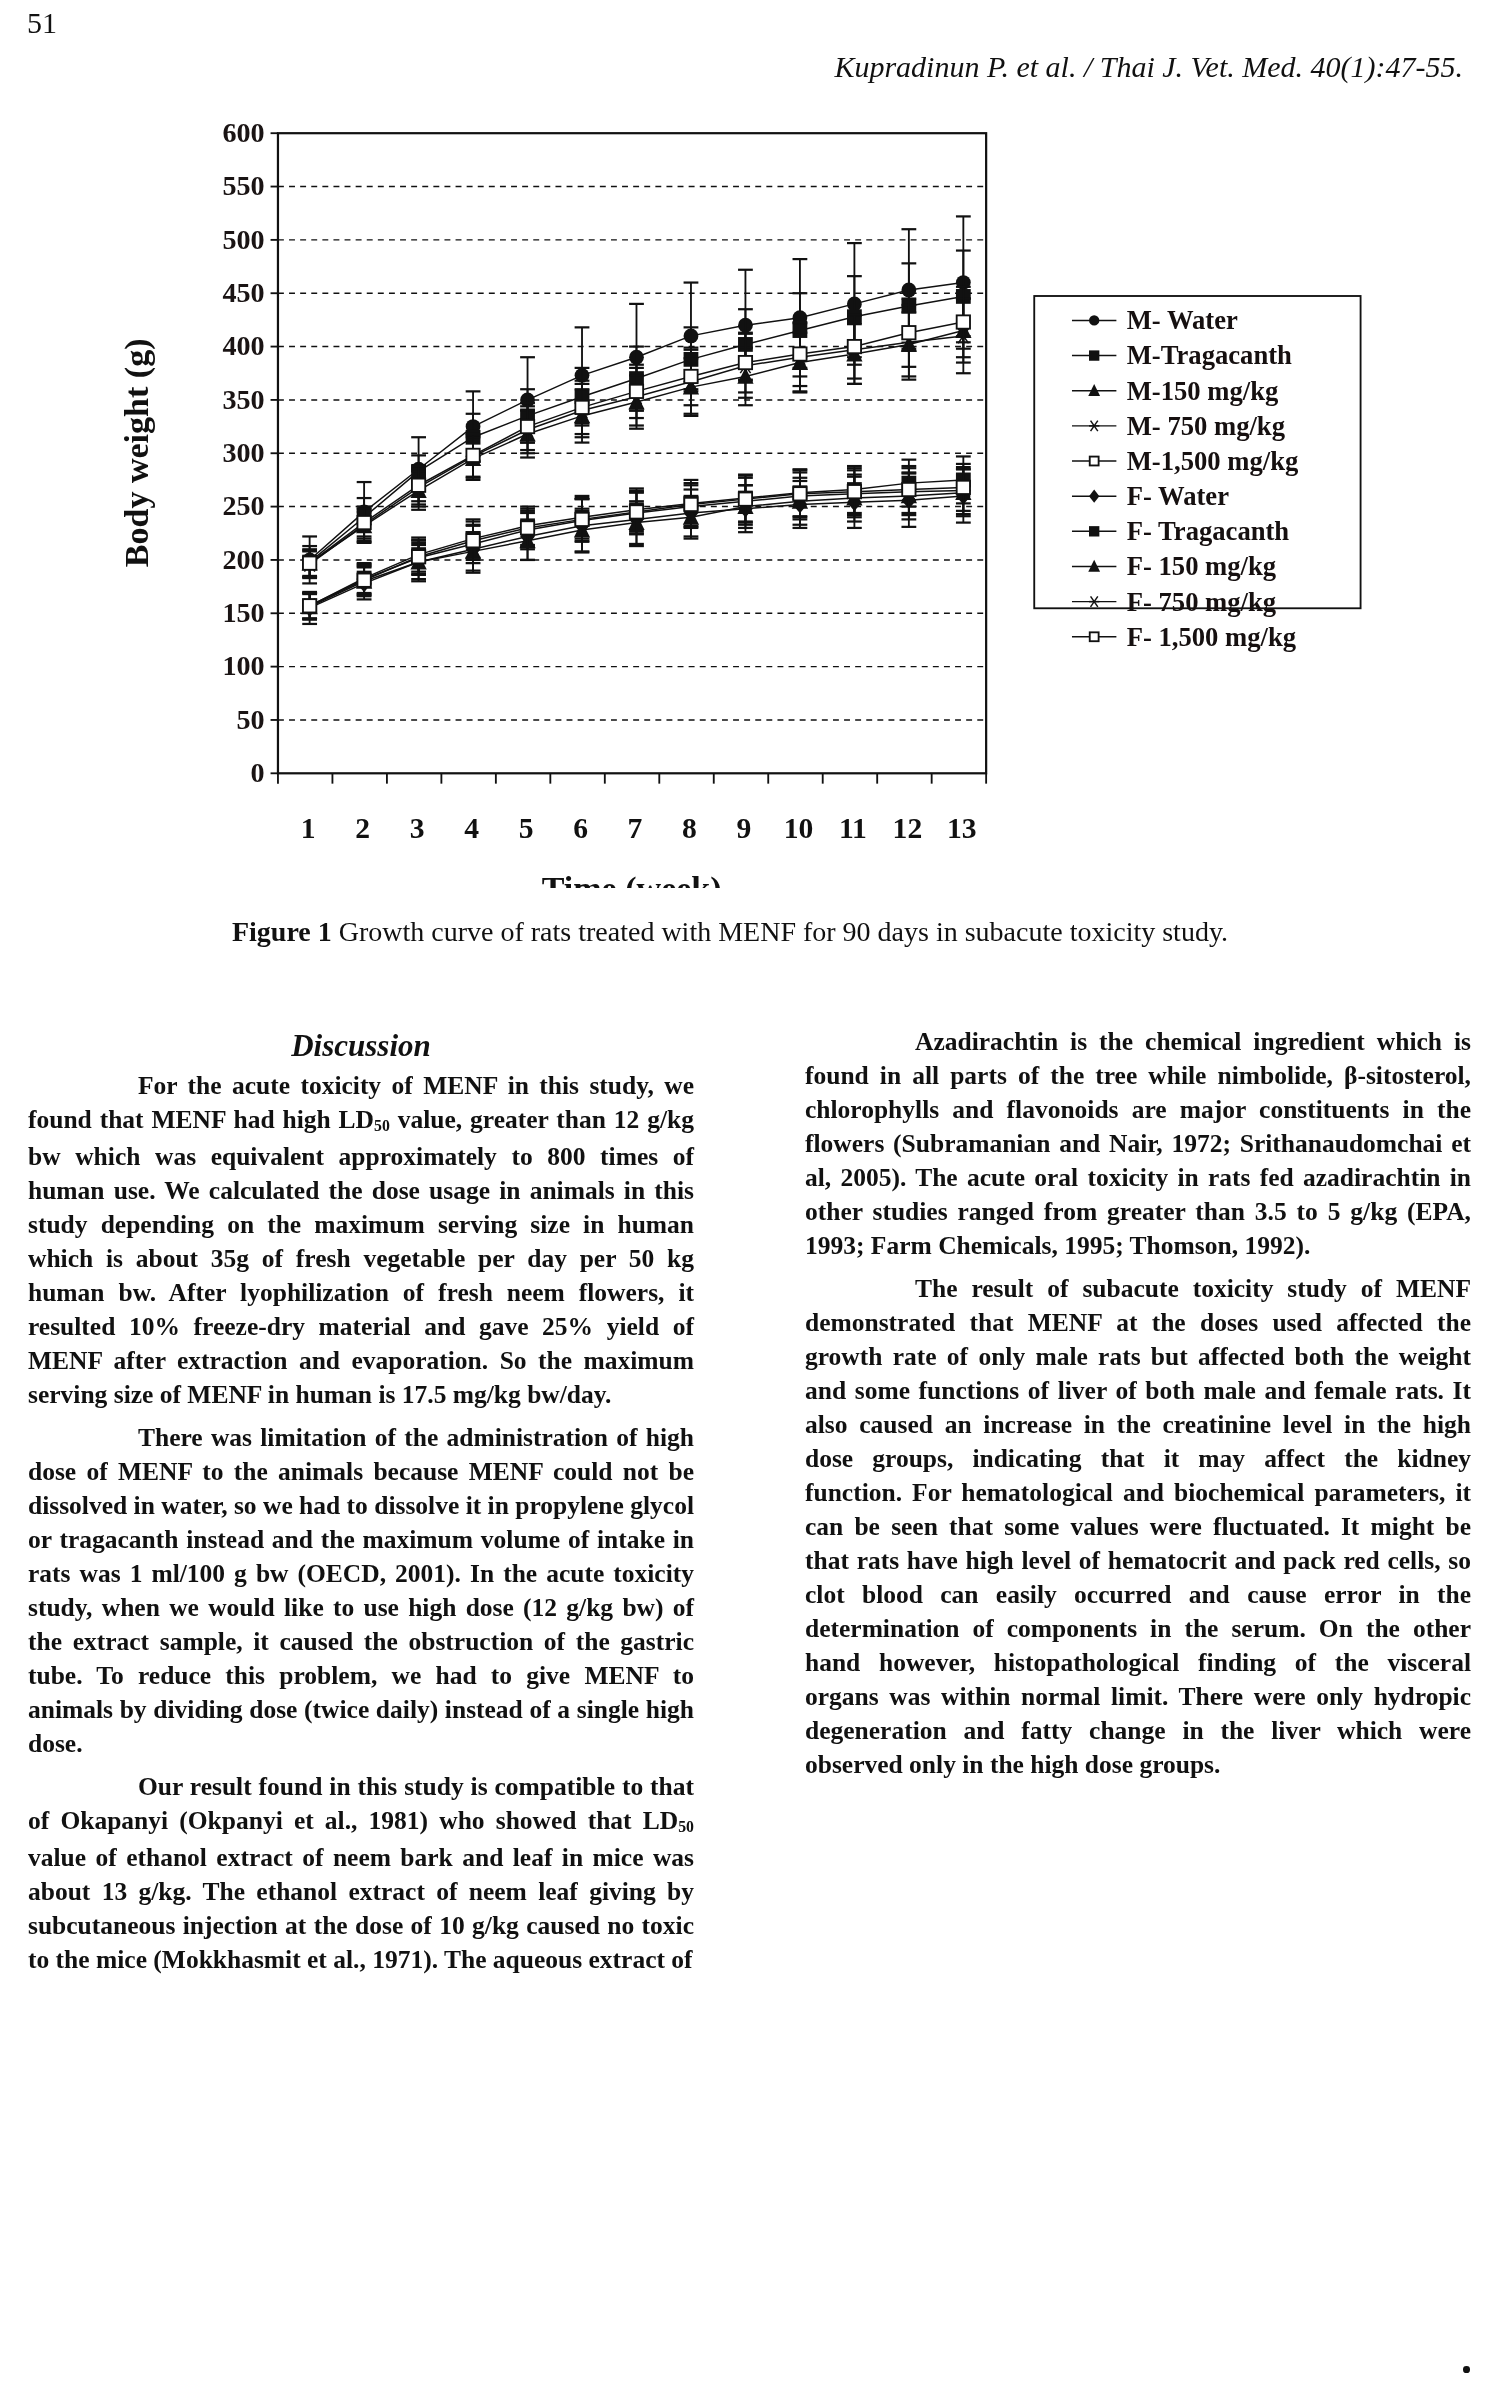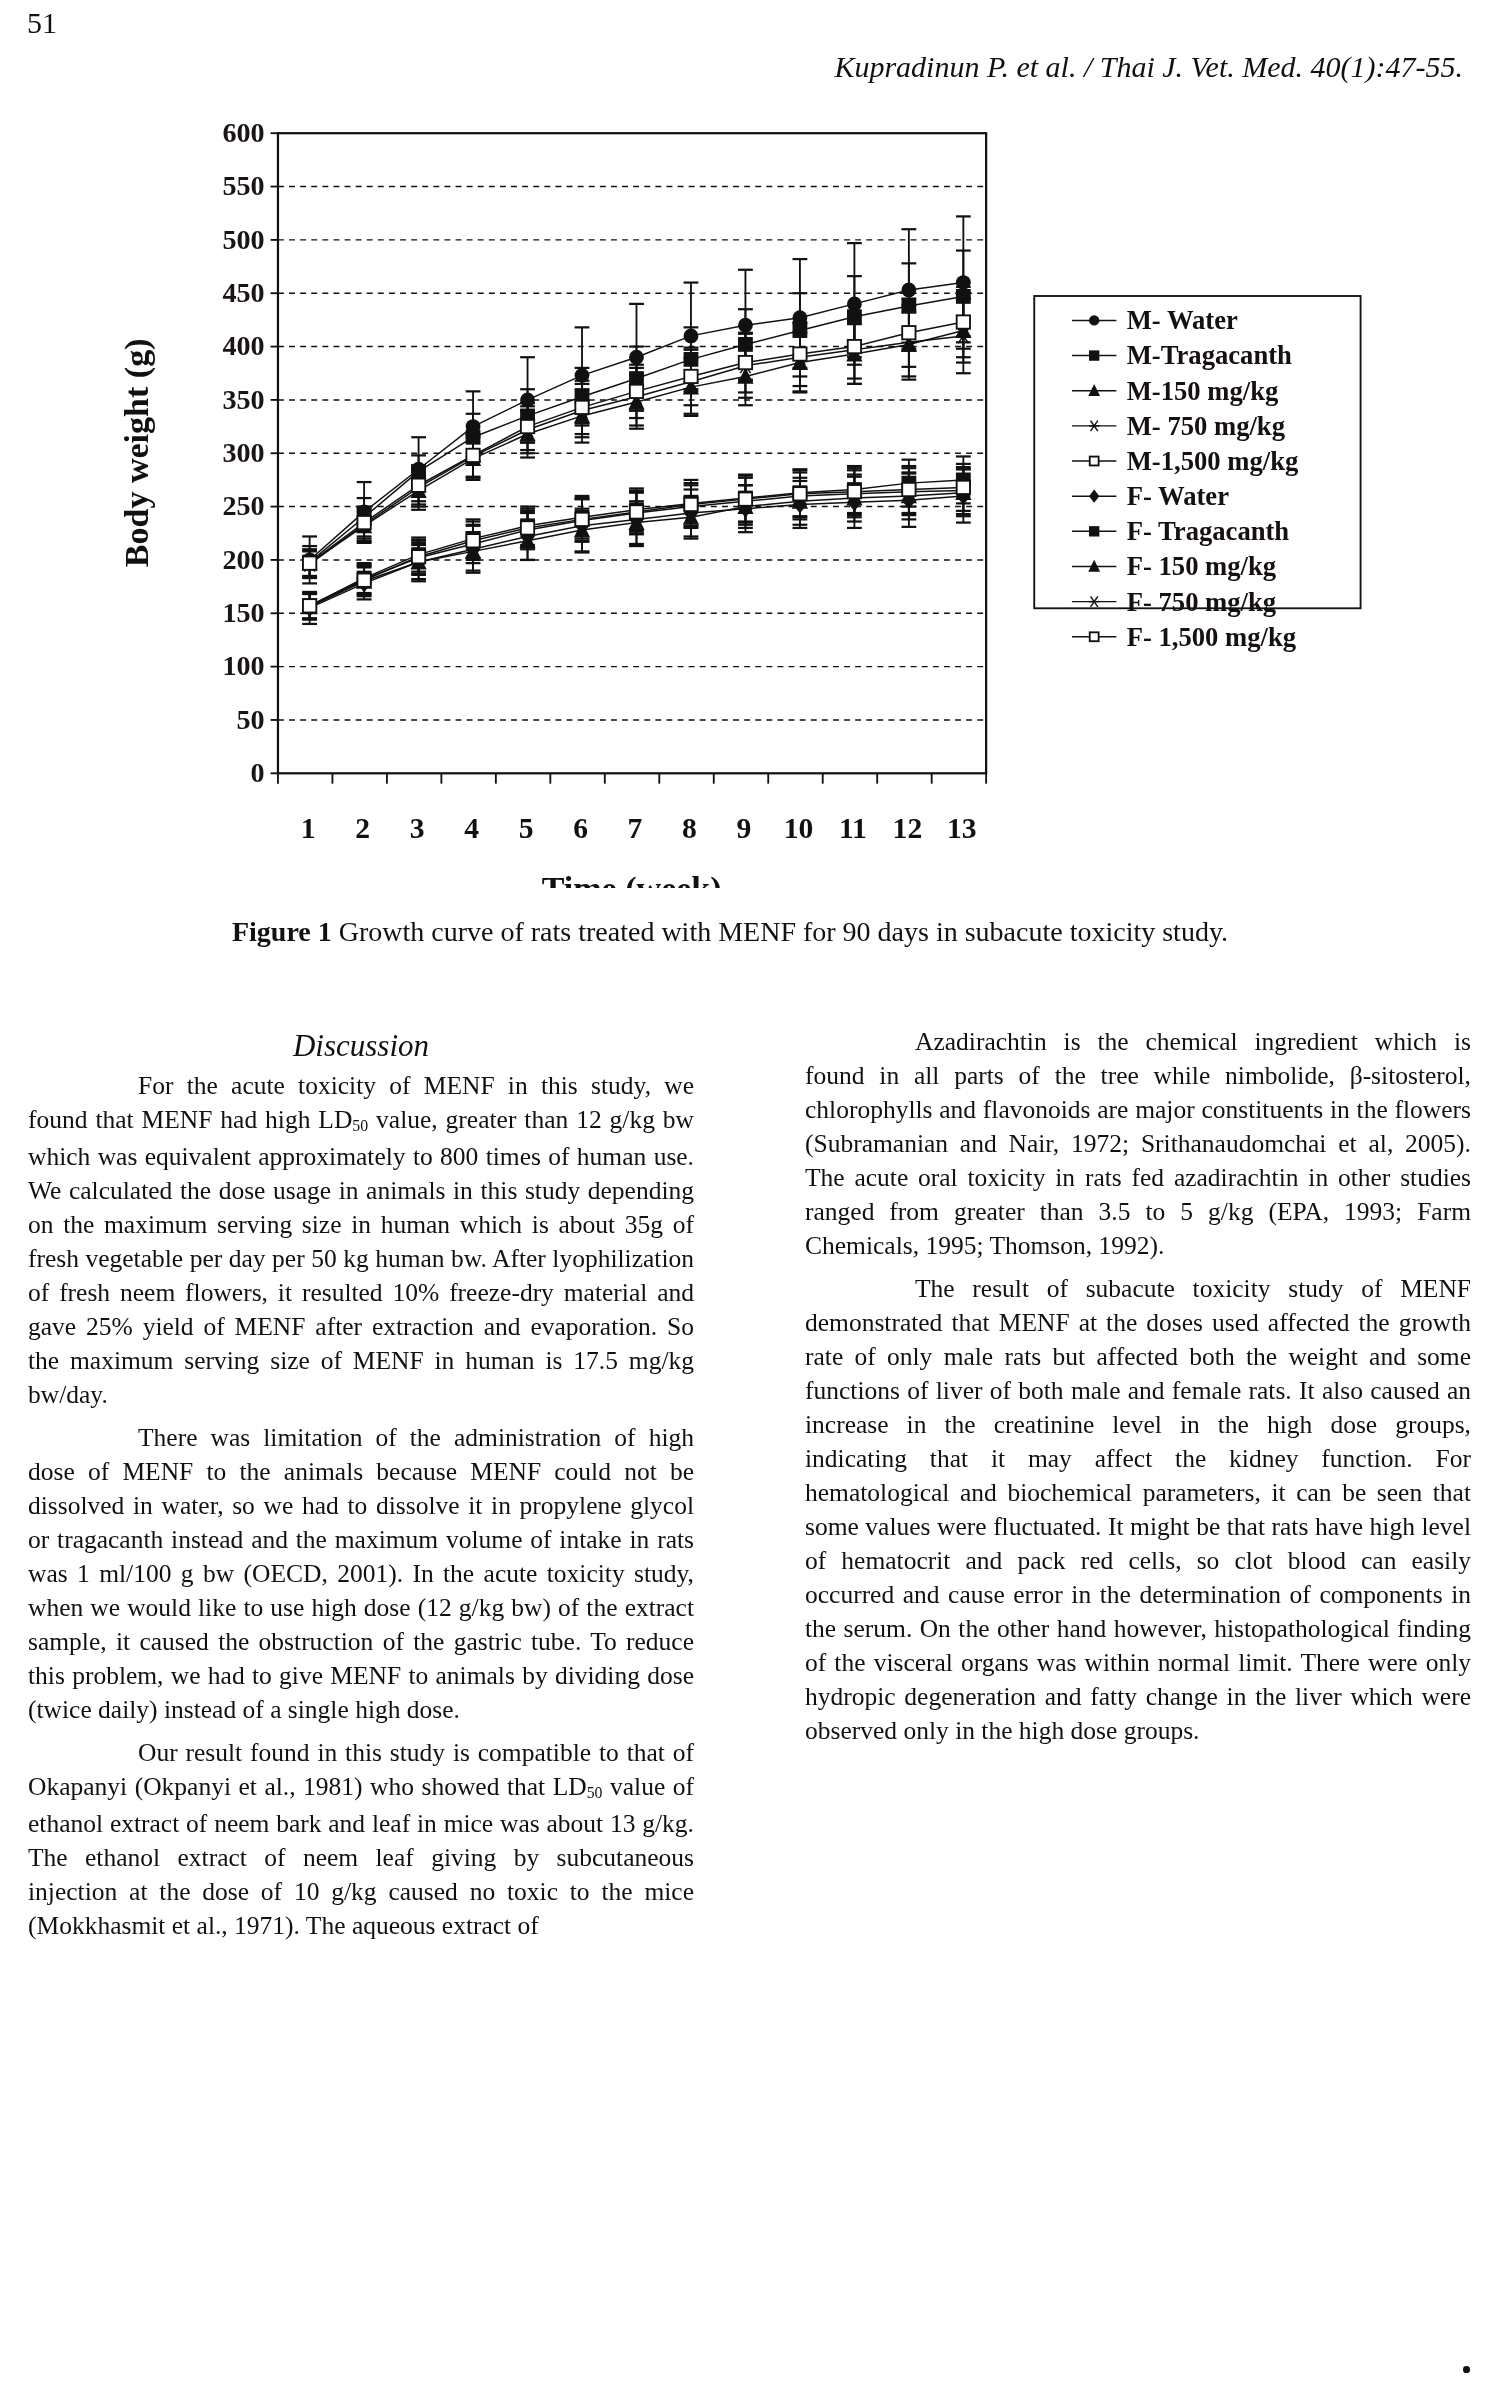--- a/index.html
+++ b/index.html
@@ -4,21 +4,21 @@
 <style>
   html, body { margin: 0; padding: 0; background: #ffffff; }
   body { width: 1512px; height: 2401px; position: relative; overflow: hidden;
          font-family: "Liberation Serif", "DejaVu Serif", serif; color: #111; }
   .abs { position: absolute; }
   .header-page { left: 27px; top: 6px; font-size: 30px; }
   .header-cite { right: 49px; top: 6px; font-size: 30px; font-style: italic; margin-top: 44px; }
   #chart-svg { position: absolute; left: 0; top: 0; }
   .caption { left: 0; width: 1460px; top: 916px; text-align: center; font-size: 28px; }
   .caption b { font-weight: bold; }
-  .col { position: absolute; width: 666px; font-size: 25.5px; line-height: 34px; text-align: justify; }
+  .col { position: absolute; width: 666px; font-size: 25.5px; line-height: 34px; text-align: justify; font-weight: bold; }
   .col p { margin: 0; text-indent: 110px; }
   .col p.noindent { text-indent: 0; }
   .col p + p { margin-top: 9px; }
   .col-left { left: 28px; top: 1025px; }
   .col-right { left: 805px; top: 1025px; }
   .heading { text-align: center; font-style: italic; font-size: 31px; line-height: 41px; margin-bottom: 3px; }
   .sub { font-size: 0.62em; vertical-align: baseline; position: relative; top: 0.18em; }
   .sup { font-size: 0.62em; vertical-align: super; line-height: 0; }
   .end-dot { left: 1463px; top: 2366px; width: 6.7px; height: 6.7px; border-radius: 50%; background: #111; }
 </style>

